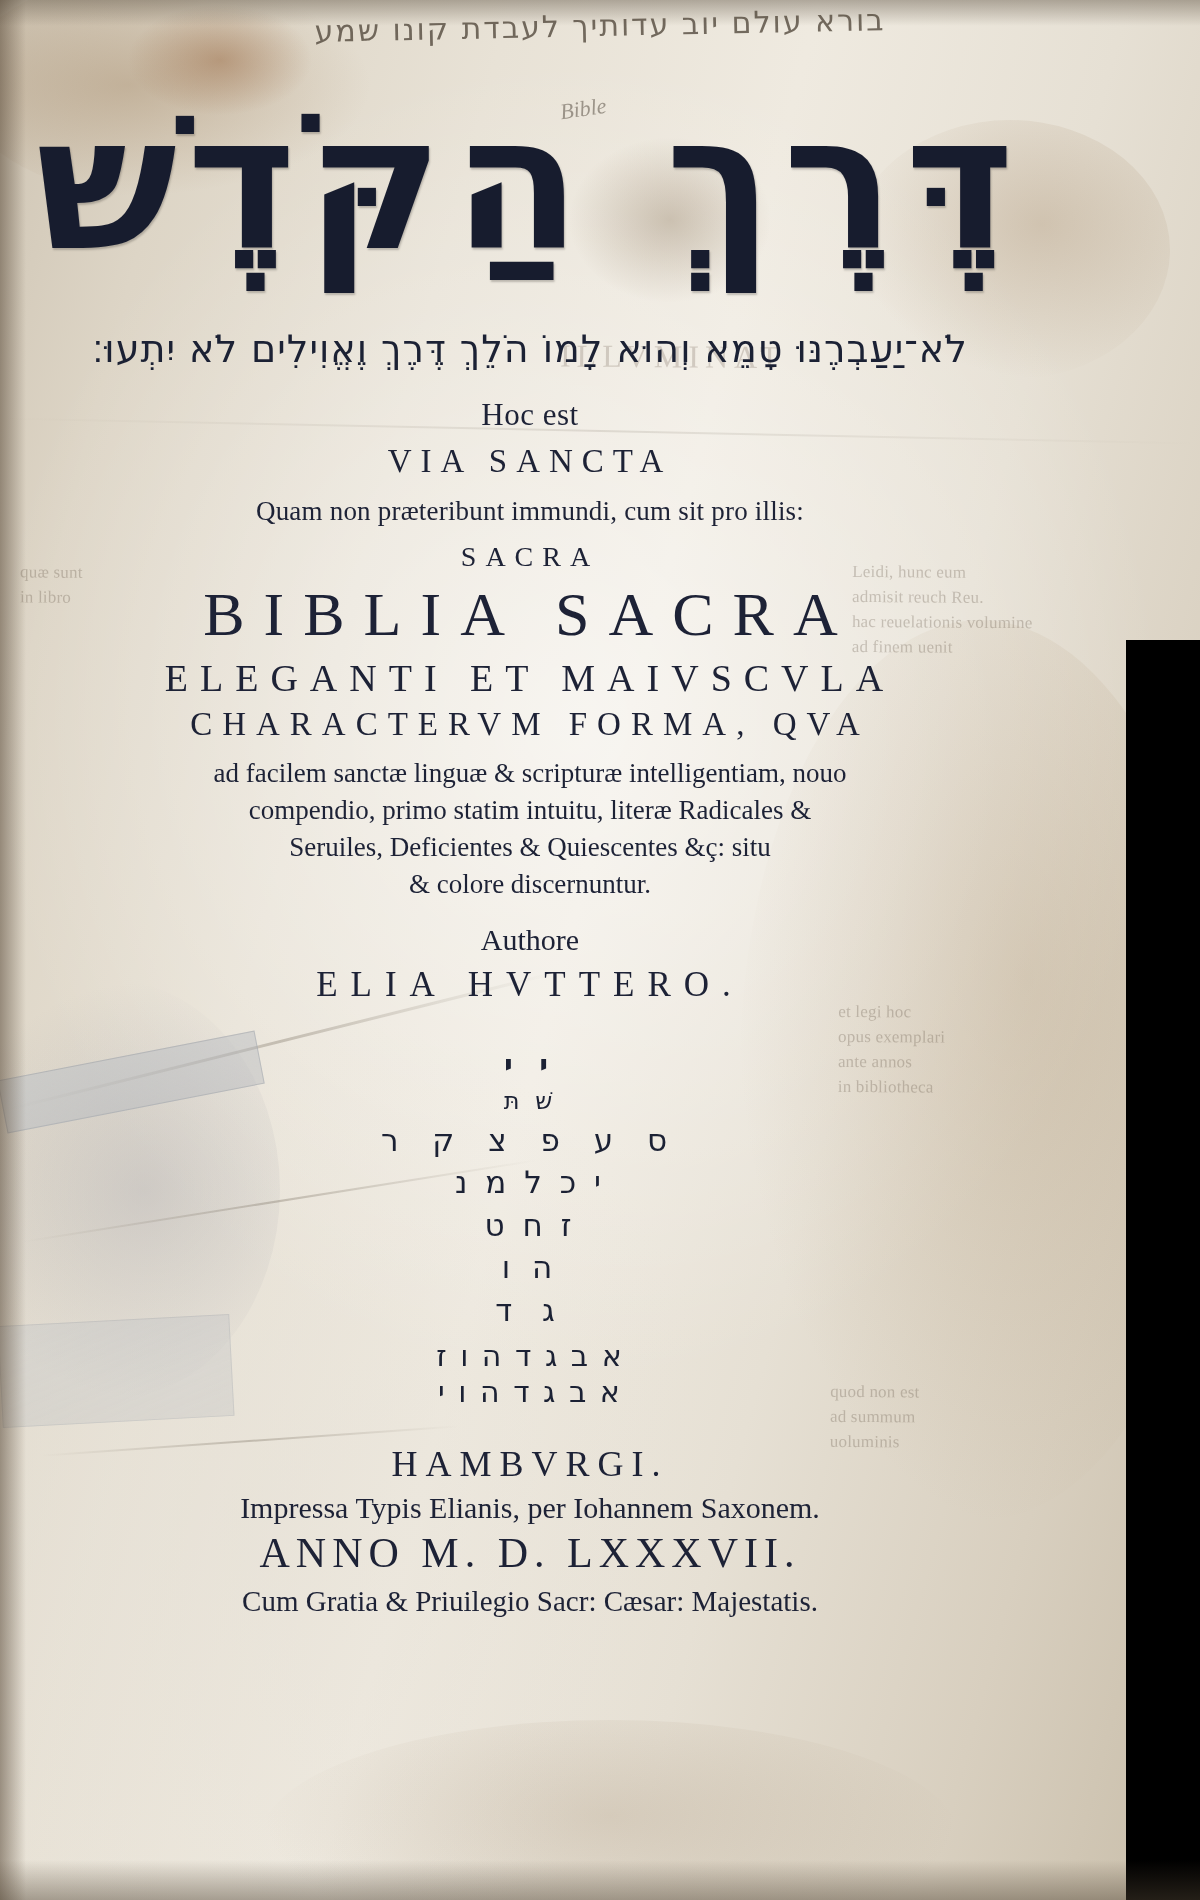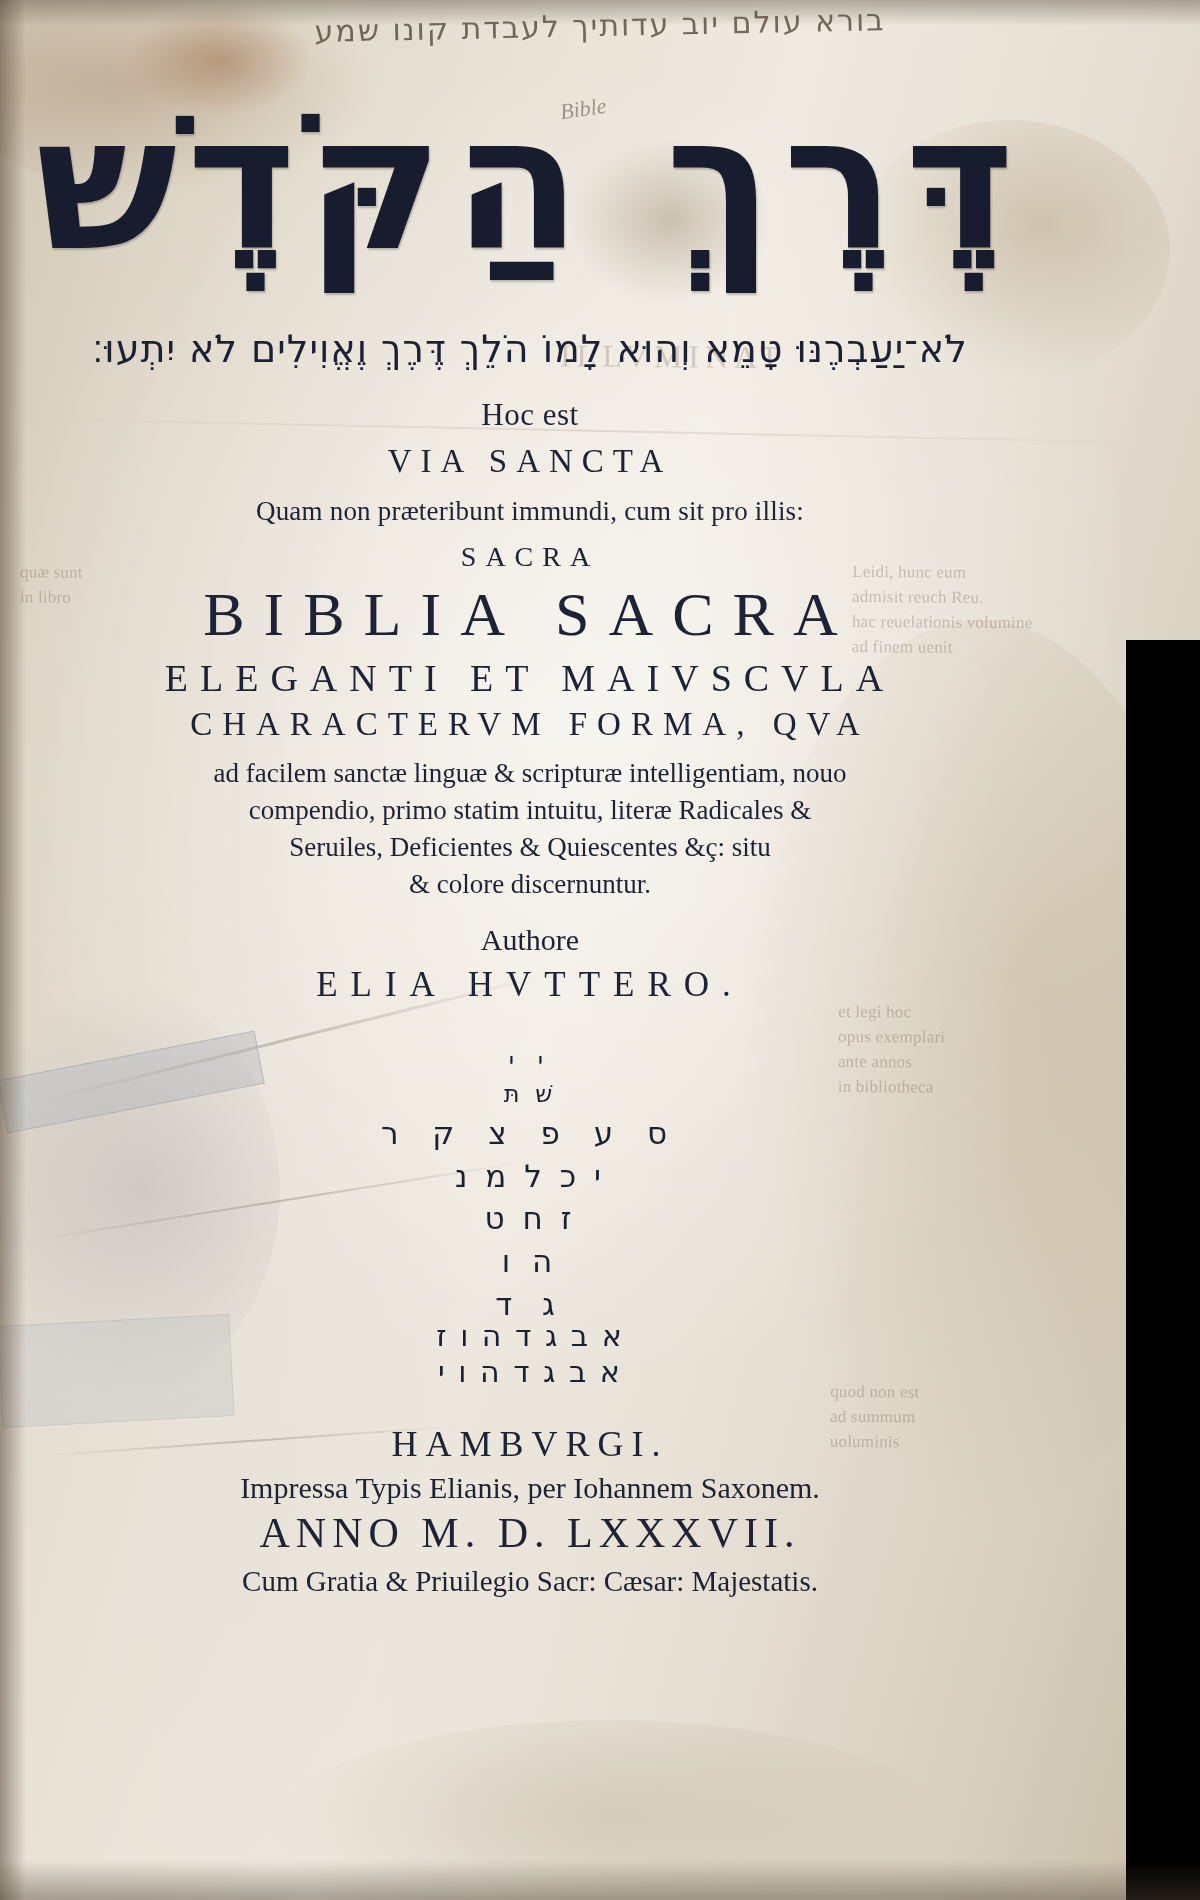--- a/index.html
+++ b/index.html
@@ -152,28 +152,28 @@
   .elia  { margin-top: 8px; font-size: 35px; letter-spacing: 13px; }
 
   
   .pyramid {
     margin-top: 44px;
     font-family: "DejaVu Sans", sans-serif;
     color: #1b2134;
     direction: rtl;
   }
   .pyramid .row { line-height: 1.05; }
-  .pyramid .r1 { font-size: 24px; letter-spacing: 8px; }
+  .pyramid .r1 { font-size: 30px; letter-spacing: 8px; font-weight: bold; }
   .pyramid .r2 { font-size: 24px; letter-spacing: 4px; margin-top: 8px; }
   .pyramid .r3 { font-size: 31px; letter-spacing: 12px; margin-top: 10px; }
   .pyramid .r4 { font-size: 31px; letter-spacing: 4px; margin-top: 10px; }
   .pyramid .r5 { font-size: 31px; letter-spacing: 4px; margin-top: 10px; }
   .pyramid .r6 { font-size: 31px; letter-spacing: 6px; margin-top: 10px; }
   .pyramid .r7 { font-size: 31px; letter-spacing: 10px; margin-top: 10px; }
-  .pyramid .r8 { font-size: 30px; letter-spacing: 2px; }
+  .pyramid .r8 { font-size: 30px; letter-spacing: 2px; margin-top: 14px; }
   .pyramid .r9 { font-size: 30px; letter-spacing: 2px; margin-top: 4px; }
 
   
   .imprint { margin-top: 36px; }
   .hamburgi { font-size: 36px; letter-spacing: 8px; }
   .impressa { margin-top: 6px; font-size: 30px; }
   .anno     { margin-top: 4px; font-size: 42px; letter-spacing: 6px; }
   .cum      { margin-top: 8px; font-size: 29px; }
 
   

